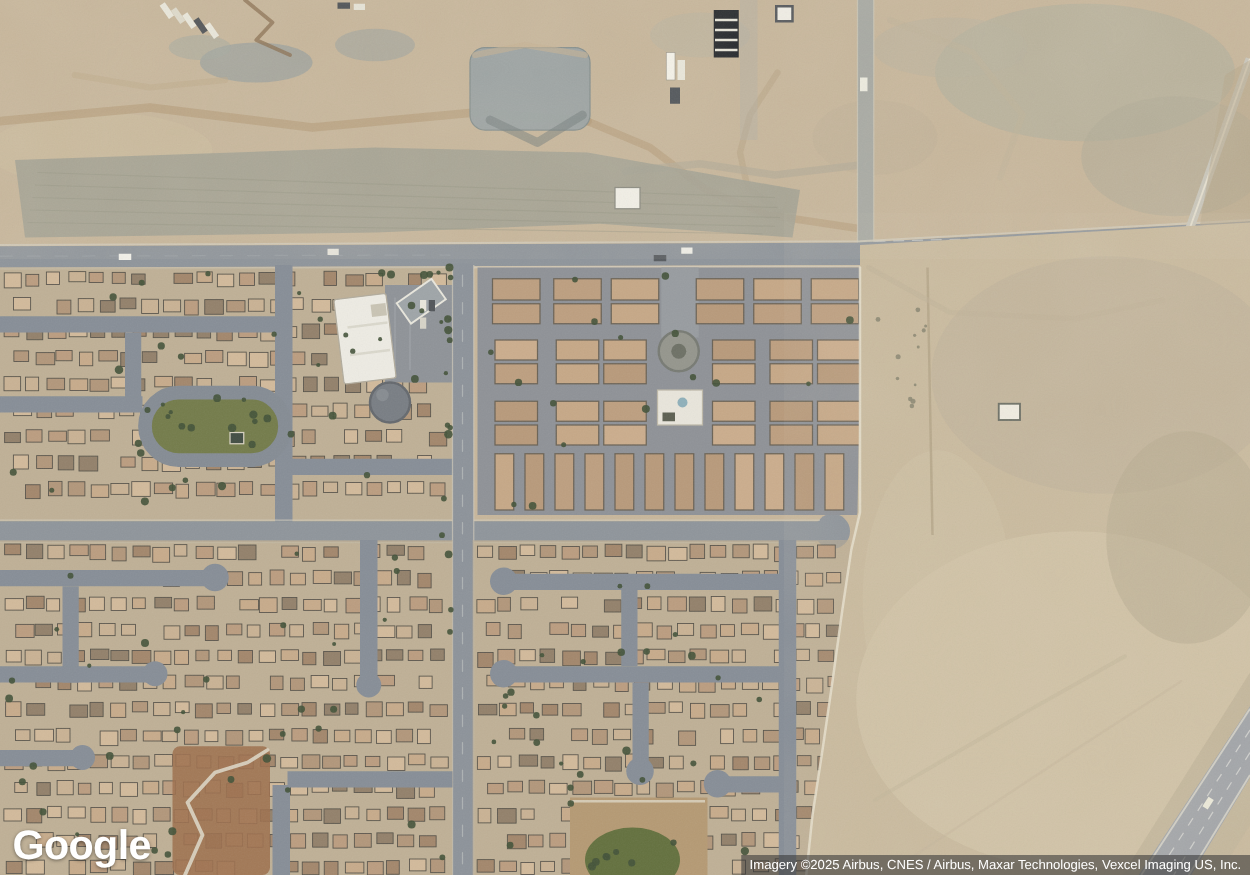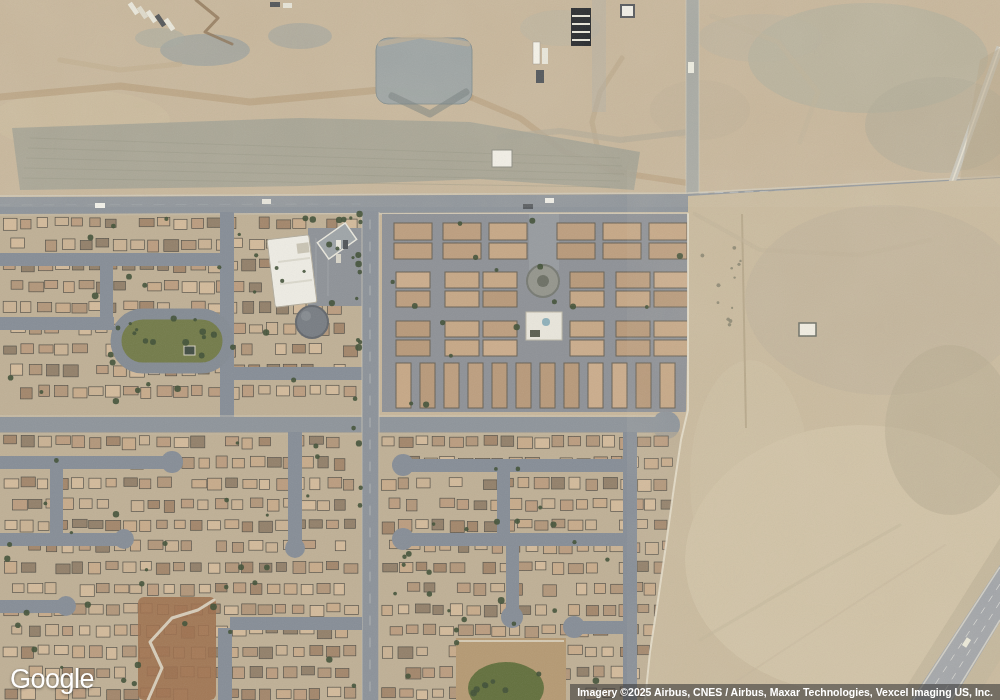--- a/index.html
+++ b/index.html
@@ -1,22 +1,22 @@
 <!DOCTYPE html>
 <html><head>
 <meta charset="utf-8">
 <style>
   html,body{margin:0;padding:0;background:#000;}
   .stage{position:relative;width:1000px;height:700px;overflow:hidden;background:#c7b69b;
          font-family:"Liberation Sans",sans-serif;}
   .stage svg{position:absolute;left:0;top:0;display:block;}
-  .logo{position:absolute;left:10px;bottom:5px;color:#fff;font-size:27px;font-weight:400;
+  .logo{position:absolute;left:10px;bottom:5px;color:#fff;font-size:33px;font-weight:700;
         letter-spacing:-0.5px;text-shadow:0 1px 3px rgba(0,0,0,.45);cursor:pointer;user-select:none;}
   .attribution{position:absolute;right:0;bottom:0;background:rgba(55,55,55,.58);color:#fff;
-        font-size:10.5px;line-height:12px;padding:2px 7px 2px 7px;white-space:nowrap;font-weight:bold;}
+        font-size:10.5px;line-height:12px;padding:2px 7px 2px 7px;white-space:nowrap;}
 </style>
 </head>
 <body>
 
 <div class="stage">
   <svg width="1000" height="700" viewBox="0 0 1000 700">
     <defs>
       <filter id="grain" x="0" y="0" width="100%" height="100%">
         <feTurbulence type="fractalNoise" baseFrequency="0.9" numOctaves="2" stitchTiles="stitch"></feTurbulence>
         <feColorMatrix type="saturate" values="0"></feColorMatrix>

